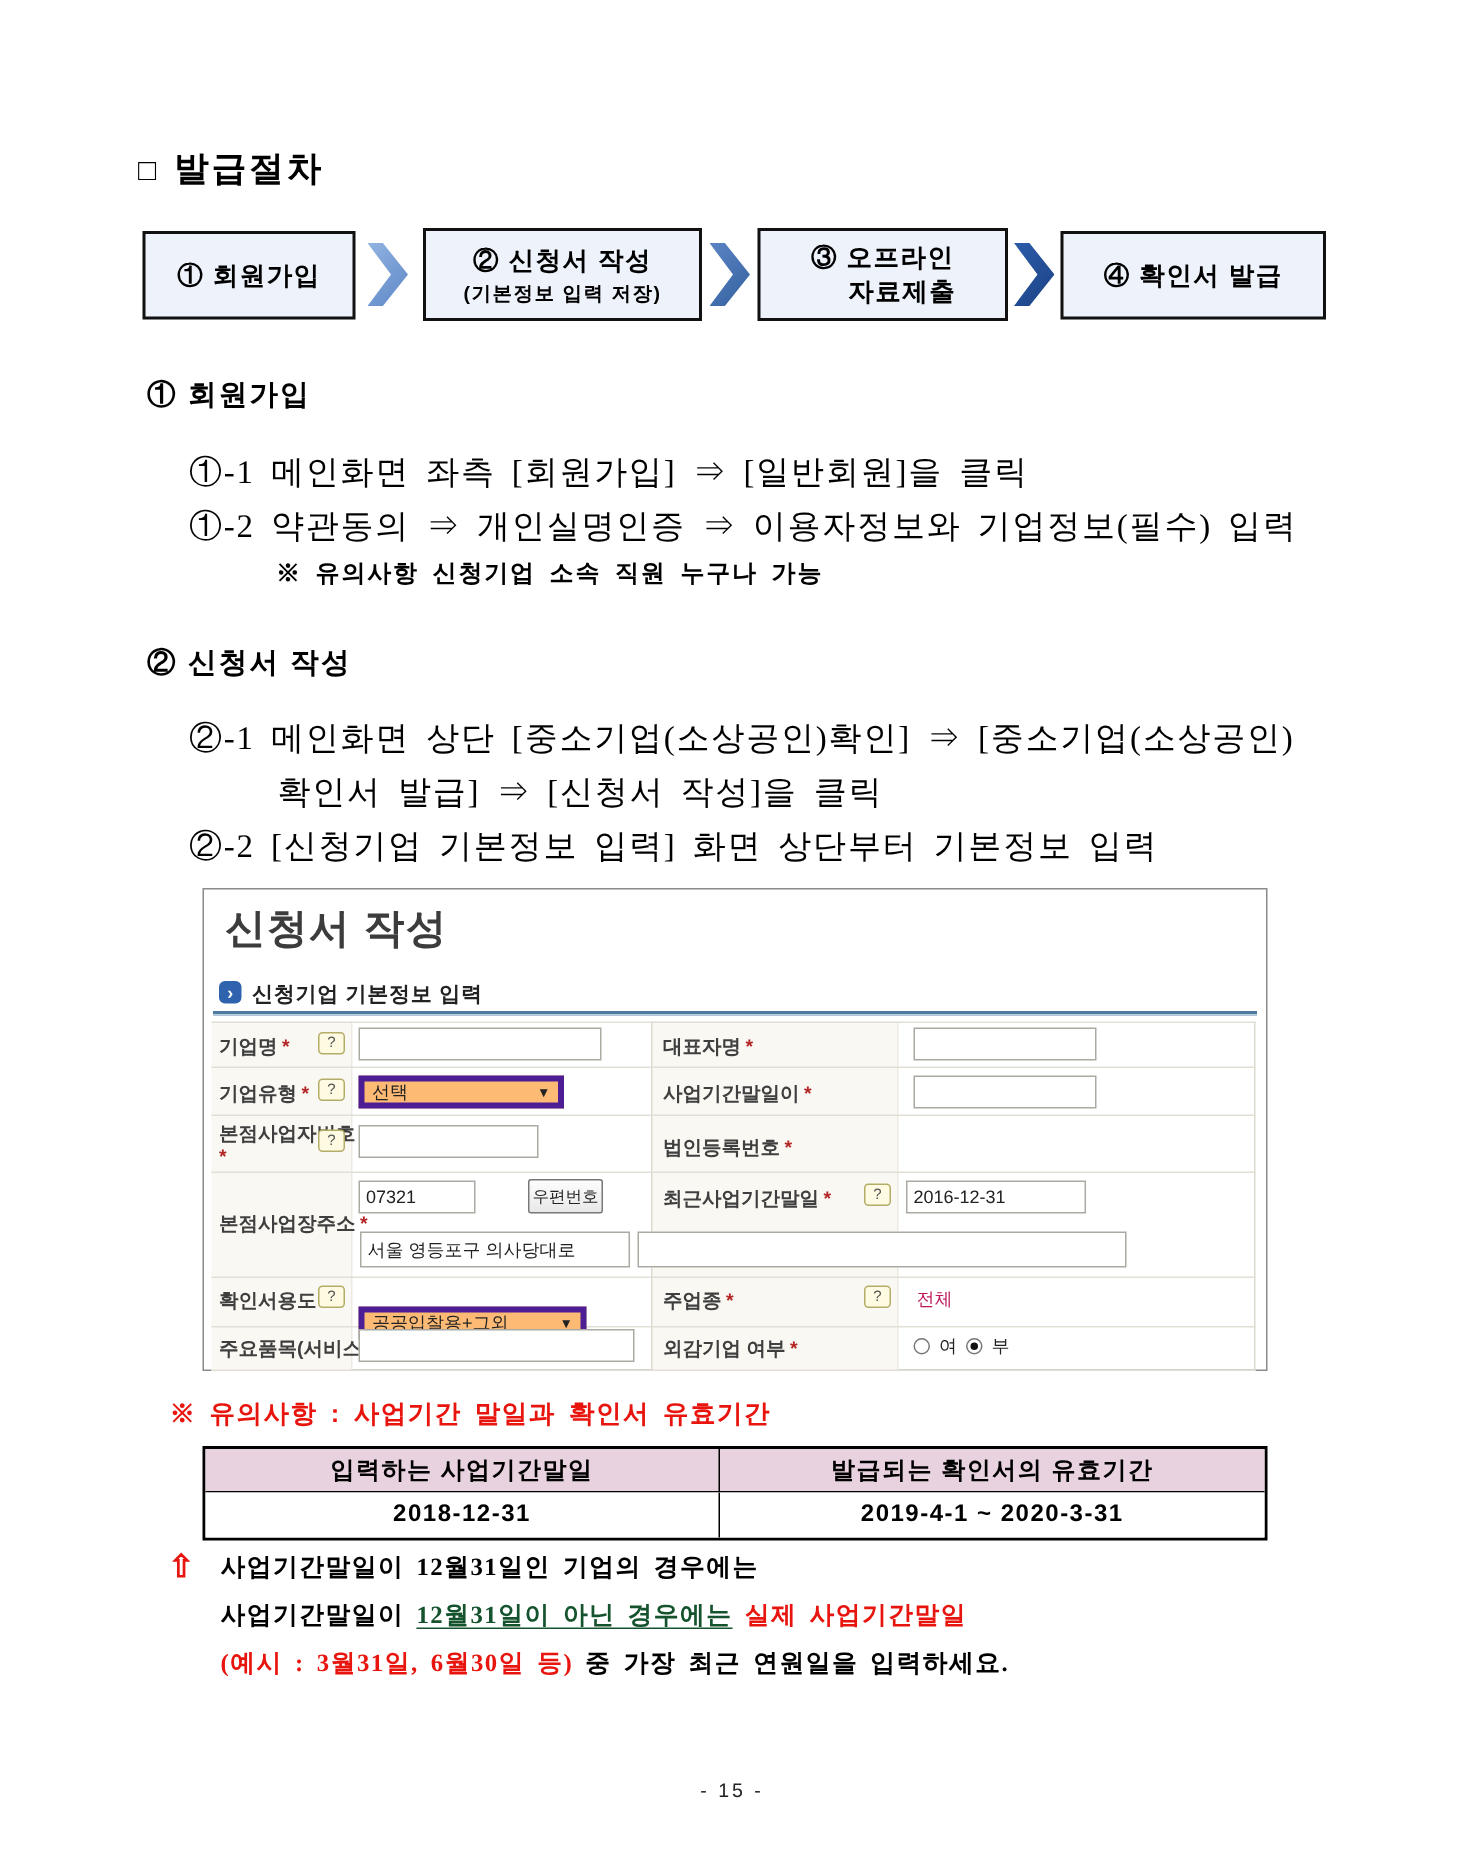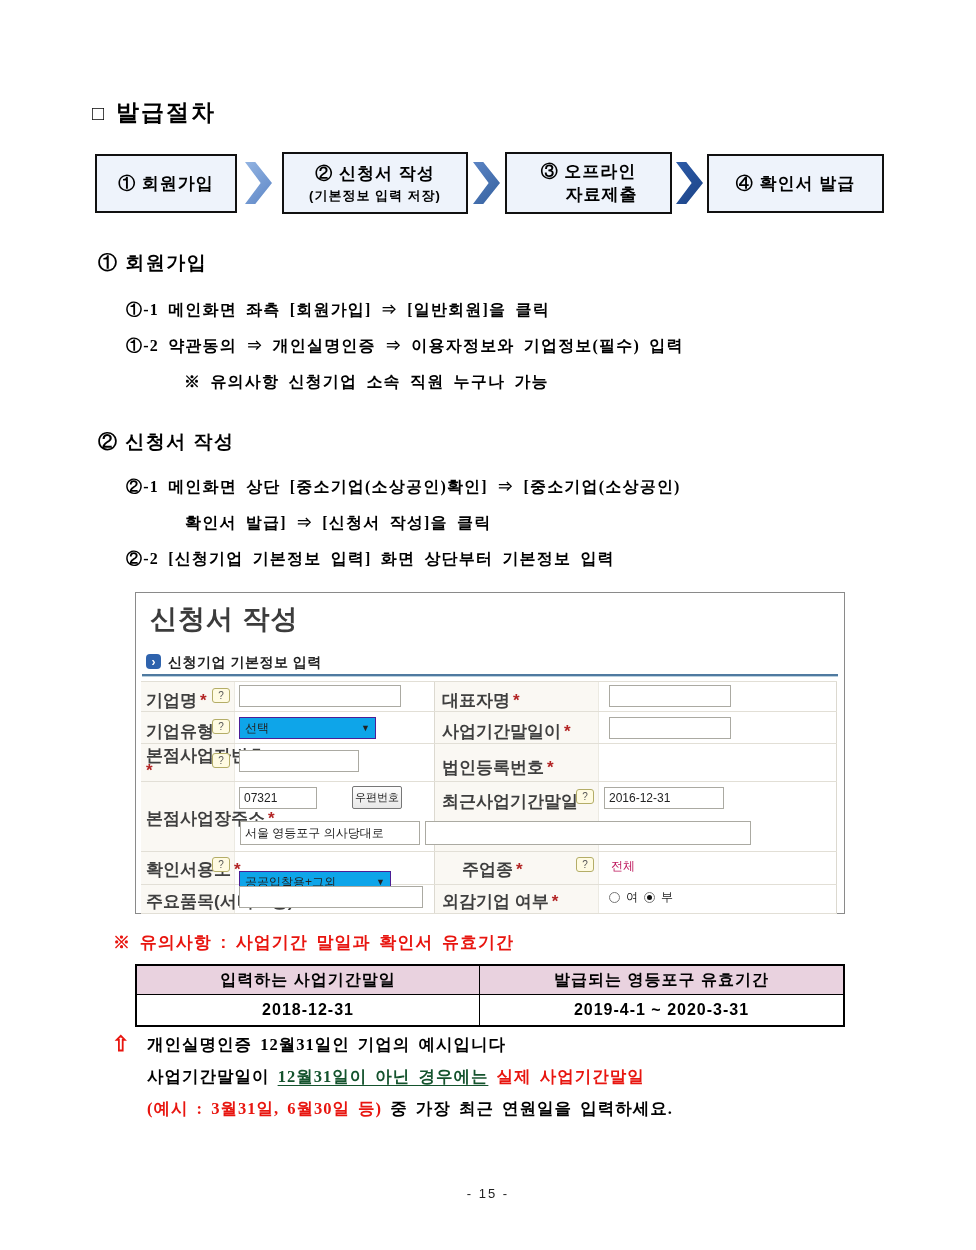--- a/index.html
+++ b/index.html
@@ -21,45 +21,45 @@
   .fbox.twoline .sub2 { font-size:17px; padding-left:26px; }
   .chev { width:27px; height:42px; }
   .chev i { display:block; width:100%; height:100%;
             clip-path:polygon(0 0,38% 0,100% 50%,38% 100%,0 100%,58% 50%); }
   .chev.c1 i { background:linear-gradient(135deg,#93b4e2,#5d86c6); }
   .chev.c2 i { background:linear-gradient(135deg,#5b84c4,#35619f); }
   .chev.c3 i { background:linear-gradient(135deg,#2c5ba8,#1c4386); }
 
   
   .sec-head { font-size:19px; font-weight:bold; letter-spacing:1.5px; }
-  .body-line { font-size:16px; font-weight:700; letter-spacing:1.2px; word-spacing:4px;
+  .body-line { font-size:22px; font-weight:400; letter-spacing:1.2px; word-spacing:4px;
                font-family:"Liberation Serif", serif; white-space:nowrap;text-align:right; }
   .body-note { font-size:16px; font-weight:bold; letter-spacing:1.2px; word-spacing:4px;
                font-family:"Liberation Serif", serif; white-space:nowrap; }
 
   
   .form-shot { left:135px; top:592px; width:710px; height:322px; border:1px solid #8a8a8a;
                background:#fff; font-family:"Liberation Sans", sans-serif; }
   .fs-title { left:14px; top:8px; font-size:27px; font-weight:bold; color:#3c3c3c; letter-spacing:1px; }
   .fs-ico { left:10px; top:61px; width:15px; height:15px; background:#2f63ad; border-radius:4px;
             color:#fff; font-size:12px; font-weight:bold; display:flex; align-items:center;
             justify-content:center; line-height:1; }
   .fs-header { left:32px; top:61px; font-size:14px; font-weight:bold; color:#222; letter-spacing:.5px; }
   .fs-rule { left:6px; top:81px; width:696px; height:3px; background:#4f7aa0; border-bottom:1px solid #b9cfde; }
   .strip { top:88px; height:233px; background:#faf8f3; }
   .vline { top:88px; width:1px; height:233px; }
   .hline { left:5px; width:696px; height:1px; background:#e2dfd6; }
-  .flabel { font-size:17px; font-weight:bold; color:#3f3f3f; white-space:nowrap; }
+  .flabel { font-size:13px; font-weight:bold; color:#3f3f3f; white-space:nowrap; }
   .req { color:#b32424; margin-left:3px; font-weight:bold; }
   .help { width:18px; height:15px; background:#fffbe2; border:1px solid #b4ad67; border-radius:3px;
           font-size:10px; color:#555; display:flex; align-items:center; justify-content:center;
           cursor:pointer; z-index:3; }
   .tin { position:absolute; border:1px solid #abaaa2; background:#fff; font-size:12px; color:#222;
          padding:0 4px; z-index:2; font-family:"Liberation Sans", sans-serif; }
-  .selbox { border:1px solid #4c1d95; background:#0ea5e9; display:flex; align-items:center;
+  .selbox { border:4px solid #4c1d95; background:#fdba74; display:flex; align-items:center;
             justify-content:space-between; padding:0 5px; font-size:12px; color:#222; z-index:2; cursor:pointer; }
   .selbox .dd { font-size:9px; color:#222; }
   .zbtn { border:1px solid #777; background:linear-gradient(#fdfdfd,#e8e8e8); font-size:11px;
           color:#222; border-radius:2px; cursor:pointer; z-index:2;
           font-family:"Liberation Sans", sans-serif; padding:0; }
   .ftext { font-size:12px; color:#be185d; z-index:2;font-family:Liberation Mono, monospace; }
   .radios { display:flex; align-items:center; gap:6px; font-size:12px; color:#222; z-index:2; }
   .rb { display:inline-block; width:11px; height:11px; border:1px solid #777; border-radius:50%;
         background:#fff; position:relative; cursor:pointer; }
   .rb.sel::after { content:""; position:absolute; left:2px; top:2px; width:5px; height:5px;
@@ -177,50 +177,50 @@
     <input class="tin" style="left: 468px; top: 194px; width: 120px; height: 22px;" value="2016-12-31">
     <input class="tin" style="left: 104px; top: 228px; width: 180px; height: 24px;" value="서울 영등포구 의사당대로">
     <input class="tin" style="left: 289px; top: 228px; width: 326px; height: 24px;">
 
     <div class="abs flabel" style="left:10px;top:265px;"><span>확인서용도</span><span class="req">*</span></div>
     <span class="abs help" style="left:76px;top:264px;">?</span>
     <div class="abs selbox" style="left:103px;top:278px;width:152px;height:22px;">
       <span>공공입찰용+그외</span>
       <span class="dd">▼</span>
     </div>
-    <div class="abs flabel" style="left:306px;top:265px;margin-left:20px;"><span>주업종</span><span class="req">*</span></div>
+    <div class="abs flabel" style="left:306px;top:265px;"><span>주업종</span><span class="req">*</span></div>
     <span class="abs help" style="left:440px;top:264px;">?</span>
     <div class="abs ftext" style="left:475px;top:265px;">전체</div>
 
     <div class="abs flabel" style="left:10px;top:297px;"><span>주요품목(서비스명)</span><span class="req" style="margin-left:0;">*</span></div>
     <input class="tin" style="left: 103px; top: 293px; width: 184px; height: 22px;">
     <div class="abs flabel" style="left:306px;top:297px;"><span>외감기업 여부</span><span class="req">*</span></div>
     <div class="abs radios" style="left:473px;top:296px;">
       <span class="rb"></span>
       <span>여</span>
       <span class="rb sel"></span>
       <span>부</span>
     </div>
   </div>
 
   <div class="abs warn-title">※ 유의사항 : 사업기간 말일과 확인서 유효기간</div>
 
   <div class="abs ctable">
     <div class="hrow">
       <div class="c c1">입력하는 사업기간말일</div>
-      <div class="c c2">발급되는 영등포구 유효기간</div>
+      <div class="c c2">발급되는 확인서의 유효기간</div>
     </div>
     <div class="drow">
       <div class="c c1">2018-12-31</div>
       <div class="c c2">2019-4-1 ~ 2020-3-31</div>
     </div>
   </div>
 
   <div class="abs up-arrow">⇧</div>
-  <div class="abs foot-line" style="left:147px;top:1034px;">개인실명인증 12월31일인 기업의 예시입니다</div>
+  <div class="abs foot-line" style="left:147px;top:1034px;">사업기간말일이 12월31일인 기업의 경우에는</div>
   <div class="abs foot-line" style="left:147px;top:1066px;">
     <span>사업기간말일이 </span><span class="redu">12월31일이 아닌 경우에는</span><span class="red"> 실제 사업기간말일</span>
   </div>
   <div class="abs foot-line" style="left:147px;top:1098px;">
     <span class="red">(예시 : 3월31일, 6월30일 등)</span><span> 중 가장 최근 연원일을 입력하세요.</span>
   </div>
 
   <div class="abs pageno">- 15 -</div>
 
 </div>

